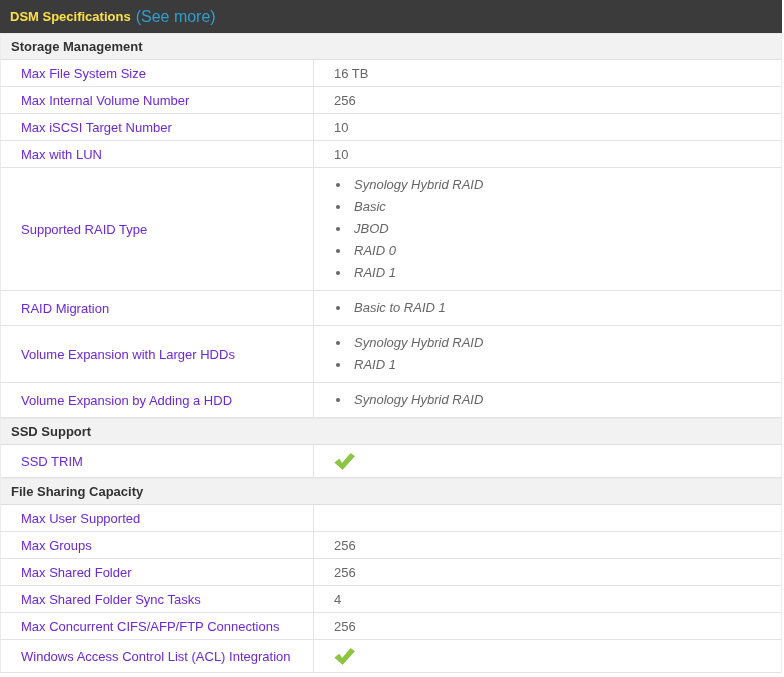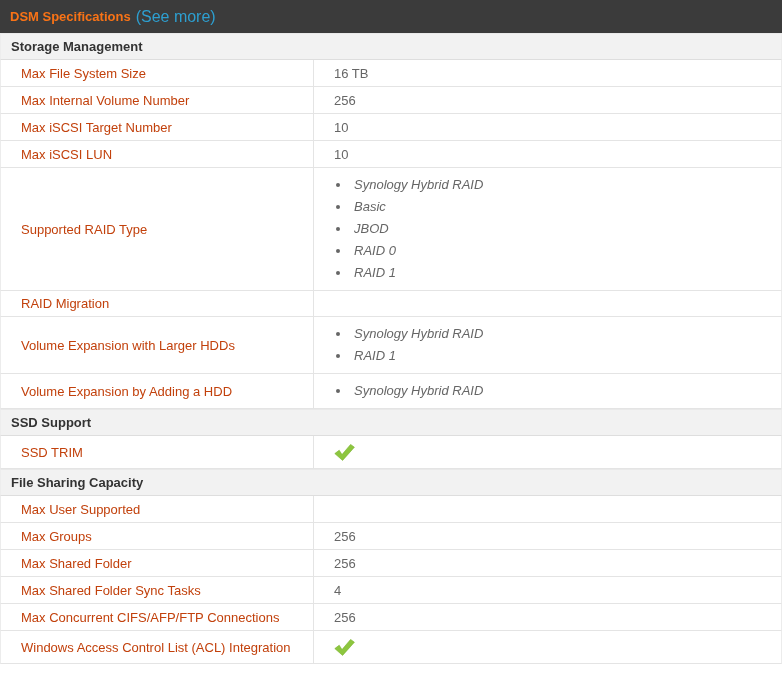--- a/index.html
+++ b/index.html
@@ -18,21 +18,21 @@
   
   .dsm-header {
     background: var(--header-bg, #3b3b3b);
     height: 33px;
     display: flex;
     align-items: center;
     padding: 0 10px;
     box-sizing: border-box;
   }
   .dsm-title {
-    color: #f97316;
+    color: #fde047;
     font-weight: bold;
     font-size: 13px;
   }
   .see-more-link {
     color: var(--link-color, #2d9fd0);
     font-size: 16px;
     margin-left: 5px;
     text-decoration: none;
     cursor: pointer;
   }
@@ -68,21 +68,21 @@
     border-right: 1px solid #ececec;
     background: #fff;
   }
   .label-cell {
     width: 313px;
     box-sizing: border-box;
     border-right: 1px solid #e4e4e4;
     padding: 5px 10px 5px 20px;
     display: flex;
     align-items: center;
-    color: #c2410c;
+    color: #6d28d9;
   }
   .value-cell {
     flex: 1;
     box-sizing: border-box;
     padding: 5px 10px 5px 20px;
     display: flex;
     align-items: center;
     color: #666;
   }
   .row-text .label-cell,
@@ -140,39 +140,44 @@
     <div class="label-cell">Max Internal Volume Number</div>
     <div class="value-cell">256</div>
   </div>
 
   <div class="spec-row row-text">
     <div class="label-cell">Max iSCSI Target Number</div>
     <div class="value-cell">10</div>
   </div>
 
   <div class="spec-row row-text">
-    <div class="label-cell">Max iSCSI LUN</div>
+    <div class="label-cell">Max with LUN</div>
     <div class="value-cell">10</div>
   </div>
 
   <div class="spec-row row-list">
     <div class="label-cell">Supported RAID Type</div>
     <div class="value-cell">
       <ul class="value-list">
             <li>Synology Hybrid RAID</li>
             <li>Basic</li>
             <li>JBOD</li>
             <li>RAID 0</li>
             <li>RAID 1</li>
           </ul>
     </div>
   </div>
 
   <div class="spec-row row-list">
     <div class="label-cell">RAID Migration</div>
+    <div class="value-cell">
+      <ul class="value-list">
+            <li>Basic to RAID 1</li>
+          </ul>
+    </div>
   </div>
 
   <div class="spec-row row-list">
     <div class="label-cell">Volume Expansion with Larger HDDs</div>
     <div class="value-cell">
       <ul class="value-list">
             <li>Synology Hybrid RAID</li>
             <li>RAID 1</li>
           </ul>
     </div>

